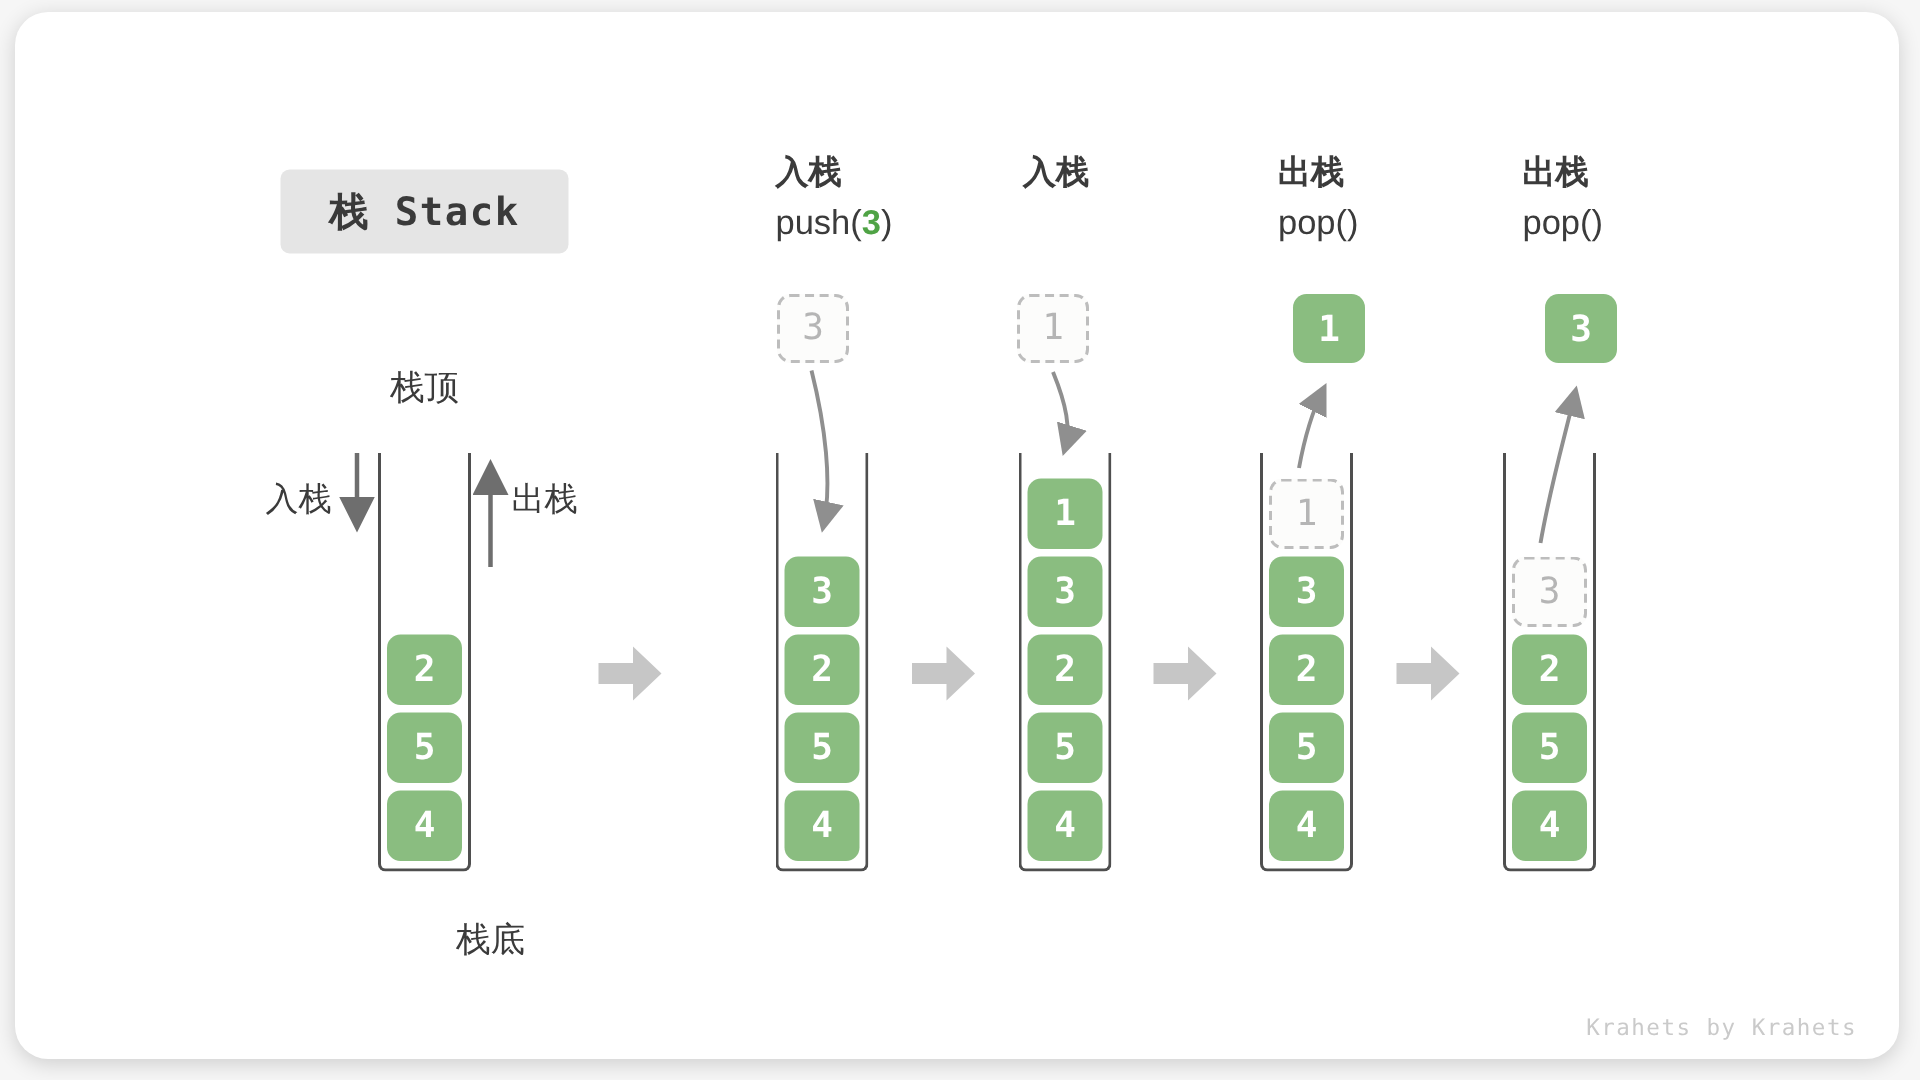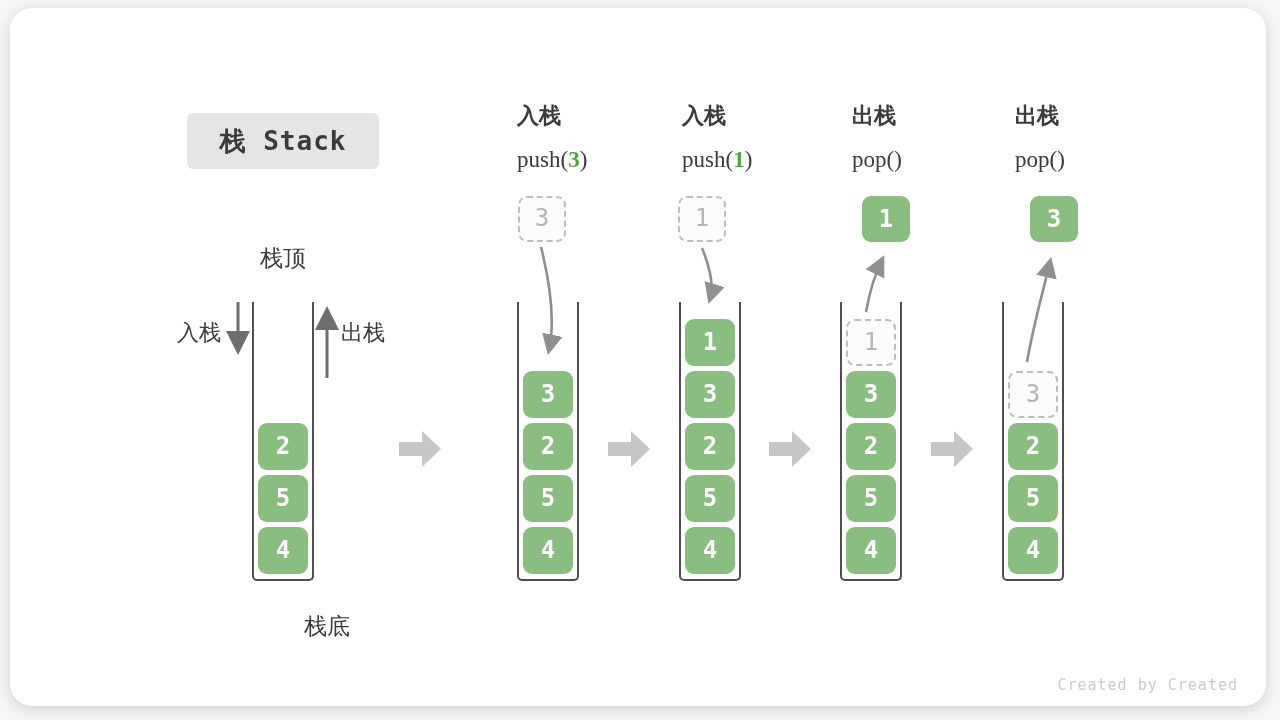--- a/index.html
+++ b/index.html
@@ -21,22 +21,22 @@
     left:187px;top:113px;width:192px;height:56px;
     background:#e5e5e5;border-radius:6px;
     display:flex;align-items:center;justify-content:center;
     font-family:"DejaVu Sans Mono","Liberation Mono",monospace;
     font-size:26px;font-weight:bold;color:#3a3a3a;letter-spacing:1px;
   }
   
   .col-header{top:101px;width:175px;color:#3b3b3b;text-align:left;}
   .col-header .op{font-size:22px;font-weight:bold;line-height:30px;}
   .col-header .code{
-    font-family:Liberation Serif, serif;
-    font-size:23px;line-height:33px;margin-top:12px;
+    font-family:Liberation Sans, sans-serif;
+    font-size:23px;line-height:33px;margin-top:1px;
   }
   .col-header .code .arg{color:#4fa345;font-weight:bold;}
   
   .stack-container{
     top:302px;width:62px;height:279px;box-sizing:border-box;
     border:2px solid #4f4f4f;border-top:none;
     border-radius:0 0 5px 5px;background:#ffffff;
   }
   
   .box{
@@ -74,21 +74,20 @@
 
   <div class="abs title-box">栈 Stack</div>
 
   <div class="abs col-header" style="left:517px;">
     <div class="op">入栈</div>
     <div class="code"><span>push(</span><span class="arg">3</span><span>)</span></div>
   </div>
 
   <div class="abs col-header" style="left:682px;">
     <div class="op">入栈</div>
-    <div class="code"><span>push(</span><span class="arg">1</span><span>)</span></div>
   </div>
 
   <div class="abs col-header" style="left:852px;">
     <div class="op">出栈</div>
     <div class="code"><span>pop(</span><span class="arg"></span><span>)</span></div>
   </div>
 
   <div class="abs col-header" style="left:1015px;">
     <div class="op">出栈</div>
     <div class="code"><span>pop(</span><span class="arg"></span><span>)</span></div>
@@ -159,14 +158,14 @@
     <path d="M1027,362 C1034,322 1043,292 1050,262" stroke="#8f8f8f" stroke-width="2.6" fill="none" marker-end="url(#ah-gray)"></path>
 
     <g fill="#c6c6c6">
       <polygon points="399,442 422,442 422,431 441,449 422,467 422,456 399,456"></polygon>
       <polygon points="608,442 631,442 631,431 650,449 631,467 631,456 608,456"></polygon>
       <polygon points="769,442 792,442 792,431 811,449 792,467 792,456 769,456"></polygon>
       <polygon points="931,442 954,442 954,431 973,449 954,467 954,456 931,456"></polygon>
     </g>
   </svg>
 
-  <div class="abs footer">Created by Created</div>
+  <div class="abs footer">Krahets by Krahets</div>
 </div>
 
 </body></html>

